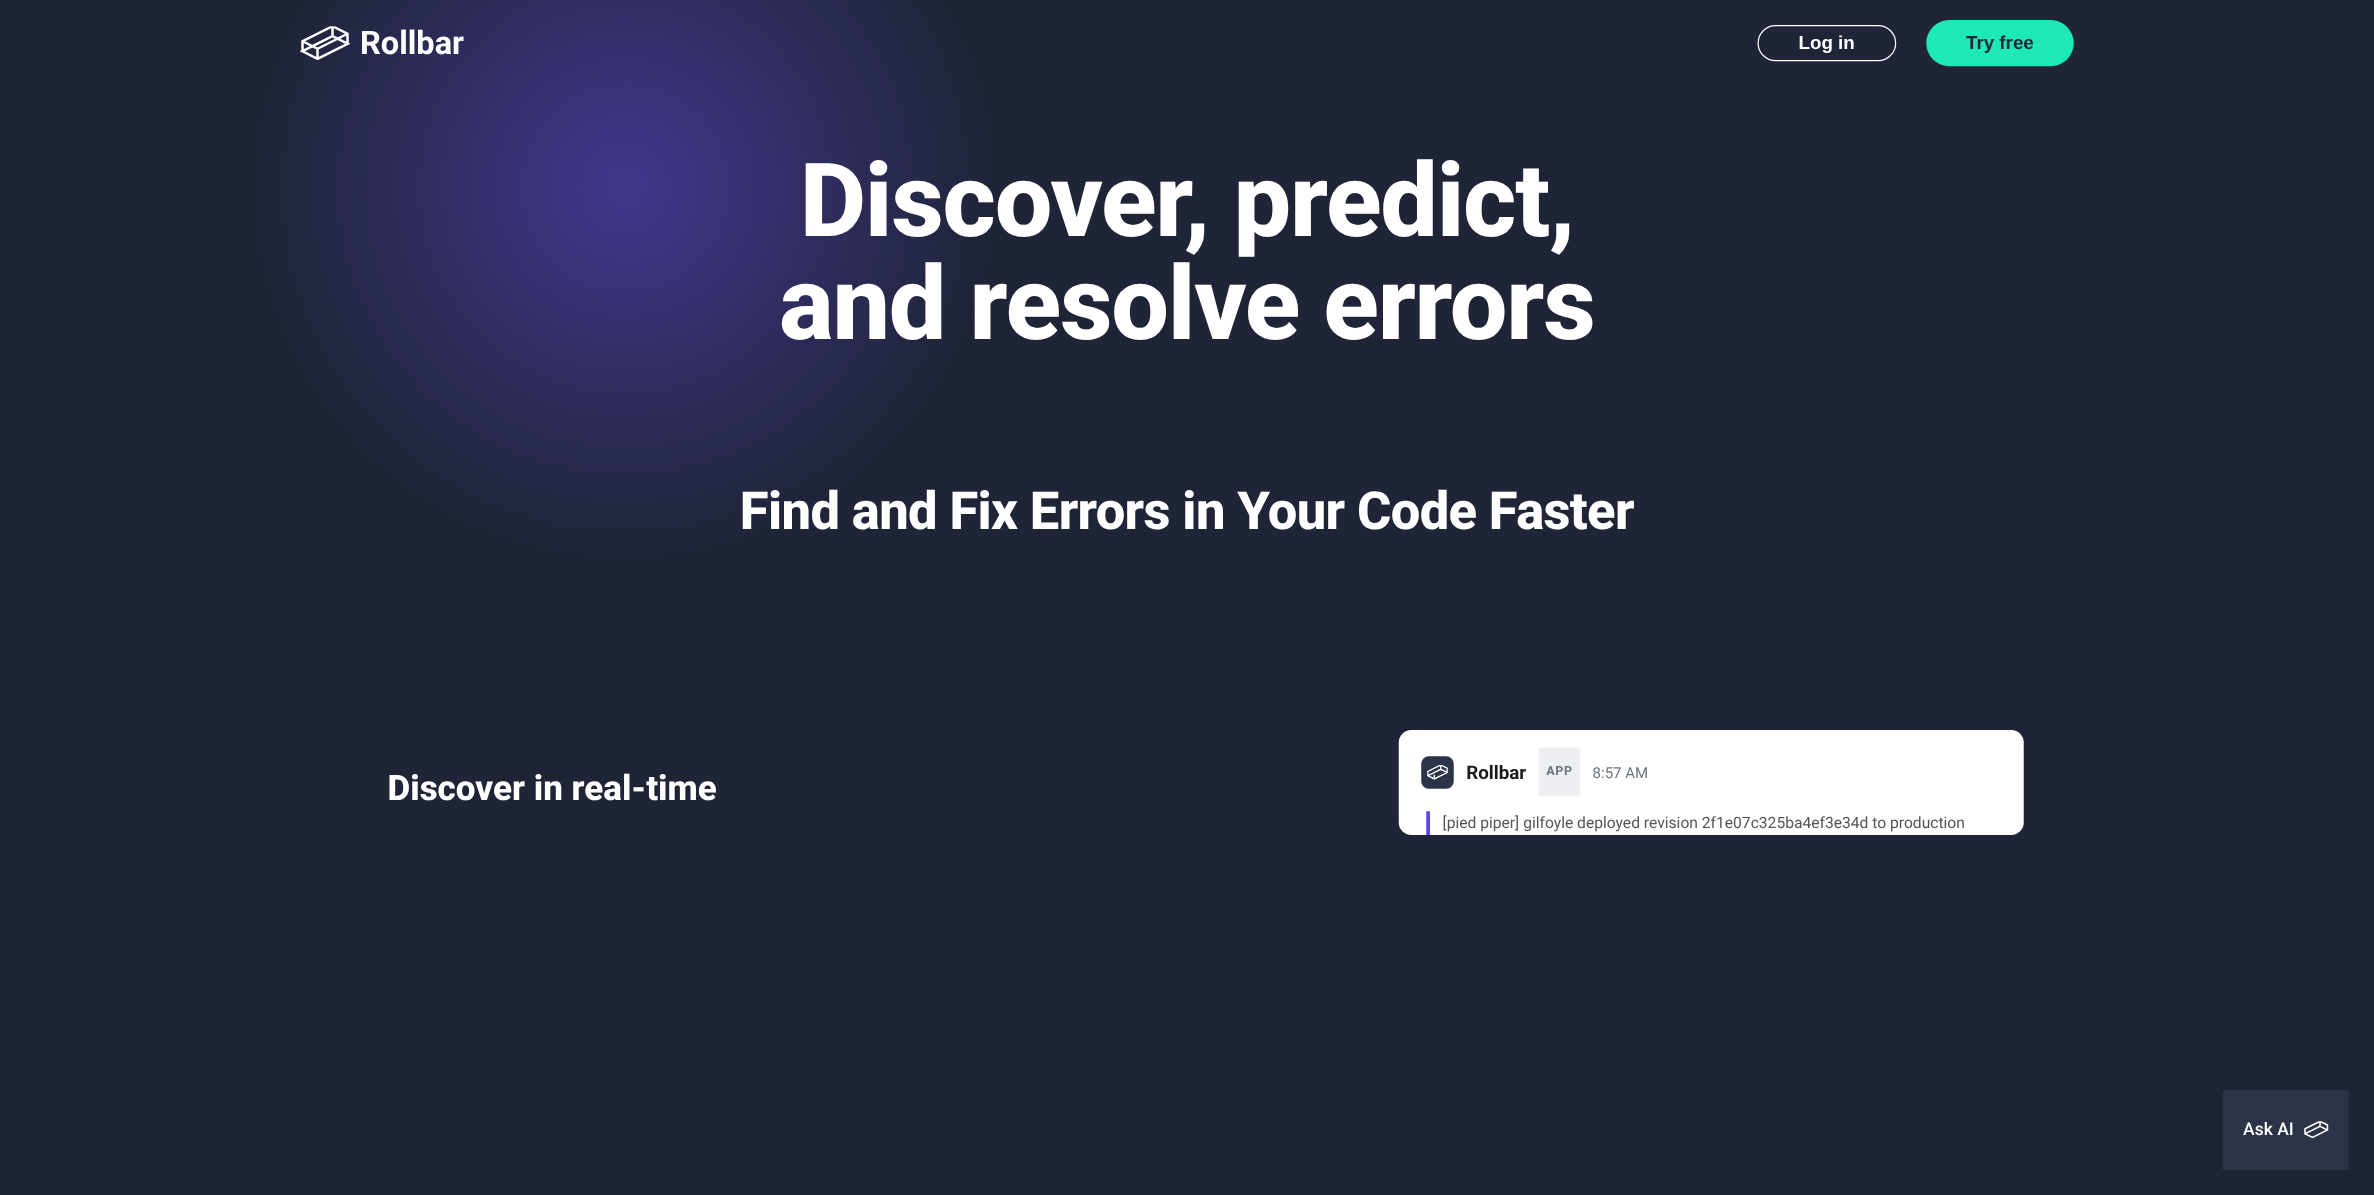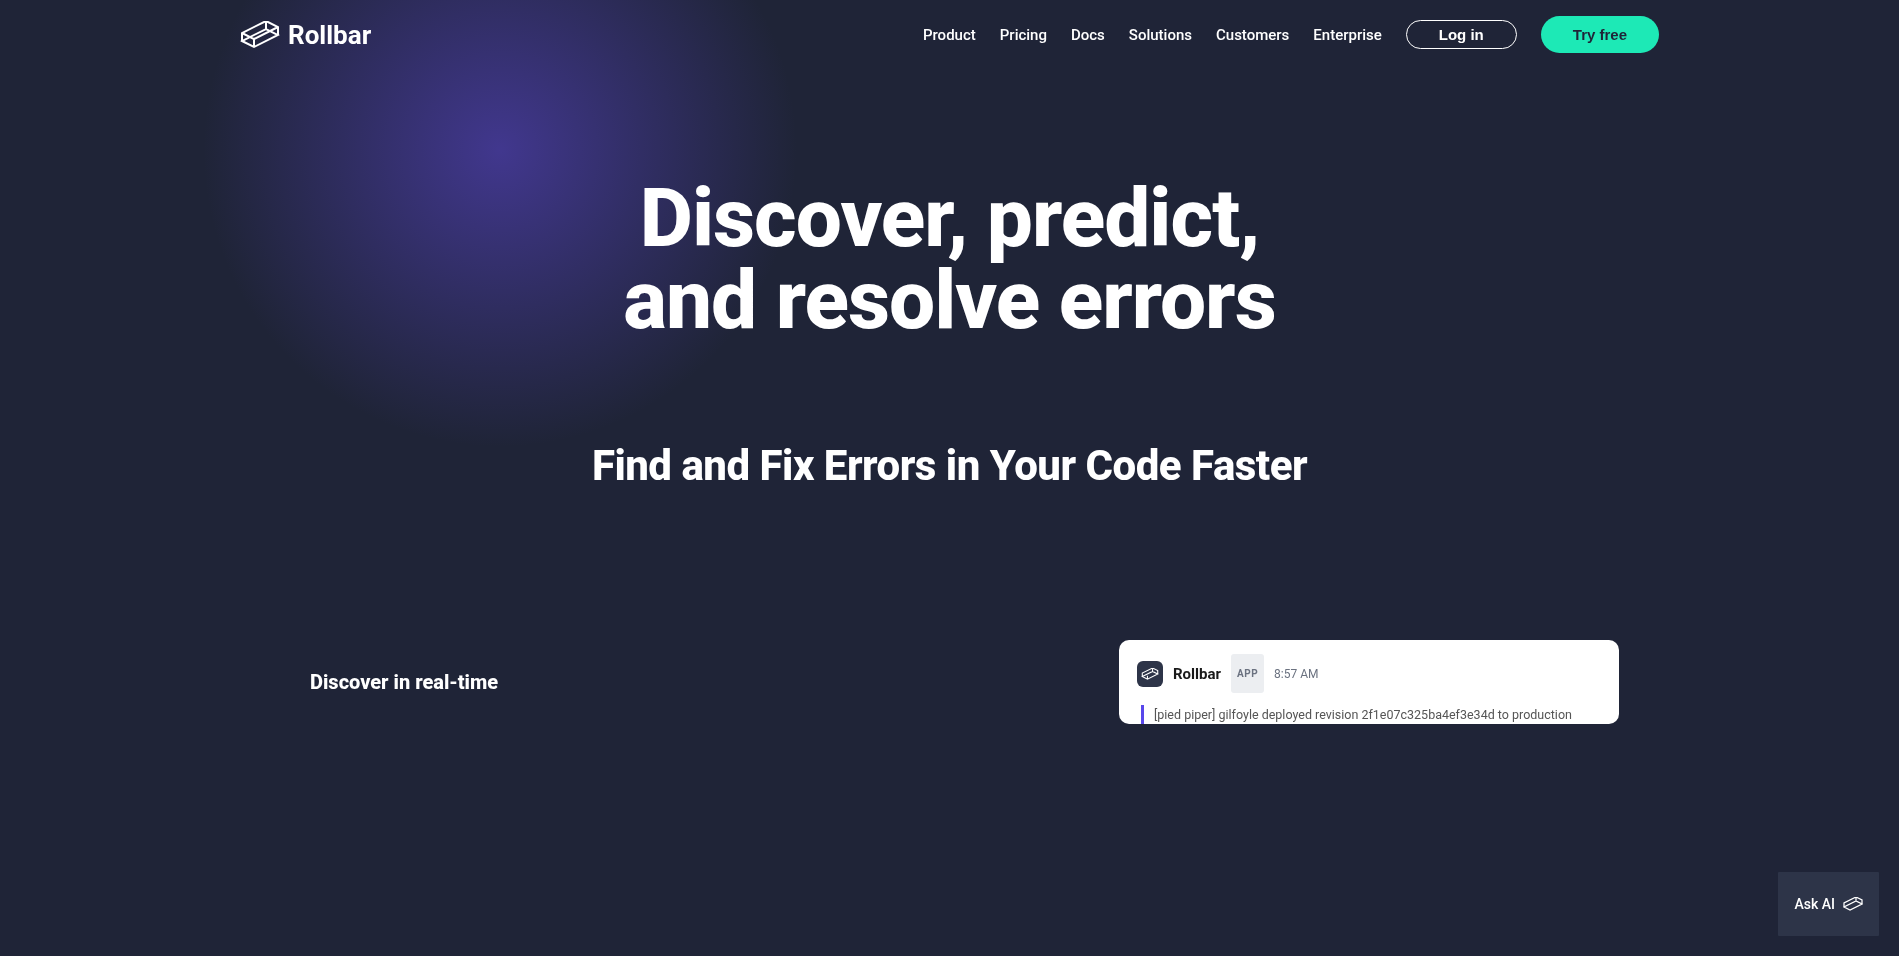--- a/index.html
+++ b/index.html
@@ -84,21 +84,21 @@
       font-size: 15px;
       font-weight: 700;
       cursor: pointer;
     }
     
     
     .hero {
       position: relative;
       z-index: 5;
       text-align: center;
-      margin-top: 108px;
+      margin-top: 52px;
       padding: 0 40px;
     }
     .hero h1 {
       font-size: 82px;
       font-weight: 800;
       line-height: 1.0;
       letter-spacing: -1px;
     }
     .gradient-text {
       background: linear-gradient(90deg, #e2ff3a 0%, #20e6a8 30%, #7a5bff 55%, #ff7a3c 75%, #ffae3c 100%);
@@ -135,21 +135,21 @@
     .bottom-section {
       position: relative;
       z-index: 5;
       display: flex;
       justify-content: space-between;
       align-items: flex-start;
       margin-top: 150px;
       padding: 0 280px 0 310px;
     }
     .discover-title {
-      font-size: 20px;
+      font-size: 28px;
       font-weight: 800;
       margin-top: 30px;
     }
     
     
     .card {
       background: #fff;
       border-radius: 10px;
       width: 500px;
       padding: 14px 18px 0 18px;
@@ -228,28 +228,20 @@
 <div class="glow"></div>
 
 <header class="header">
   <div class="logo">
     <svg viewBox="0 0 40 28" fill="none" stroke="#fff" stroke-width="2">
         <path d="M2 20 L14 26 L38 14 L26 8 Z M2 20 L2 12 L26 0 L26 8 M38 14 L38 6 L26 0 M14 26 L14 18 L2 12 M14 18 L38 6"></path>
       </svg>
     <span>Rollbar</span>
   </div>
   <div class="nav-right">
-    <nav class="nav-links">
-      <a class="nav-link">Product</a>
-      <a class="nav-link">Pricing</a>
-      <a class="nav-link">Docs</a>
-      <a class="nav-link">Solutions</a>
-      <a class="nav-link">Customers</a>
-      <a class="nav-link">Enterprise</a>
-    </nav>
     <button class="btn-outline">Log in</button>
     <button class="btn-success">Try free</button>
   </div>
 </header>
 
 <section class="hero">
   <h1>
     <span>Discover, predict,</span><br>
     <span>and resolve errors</span><br>
   </h1>

